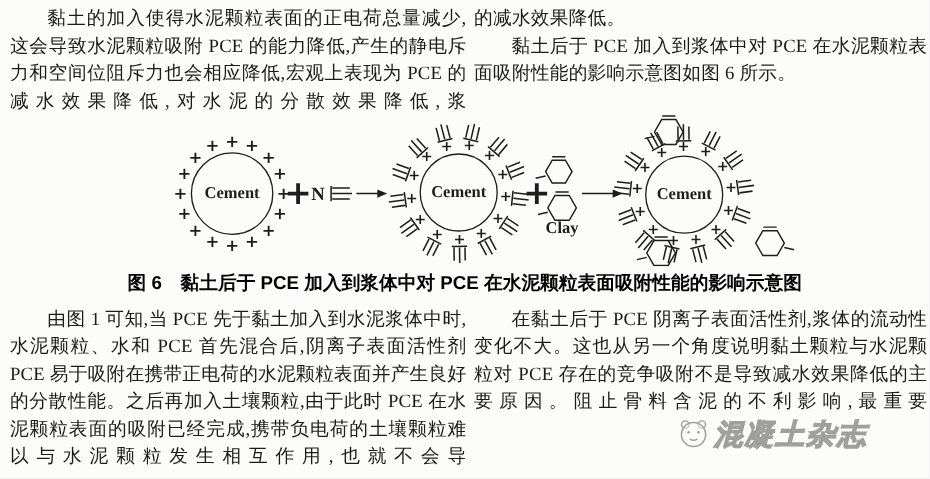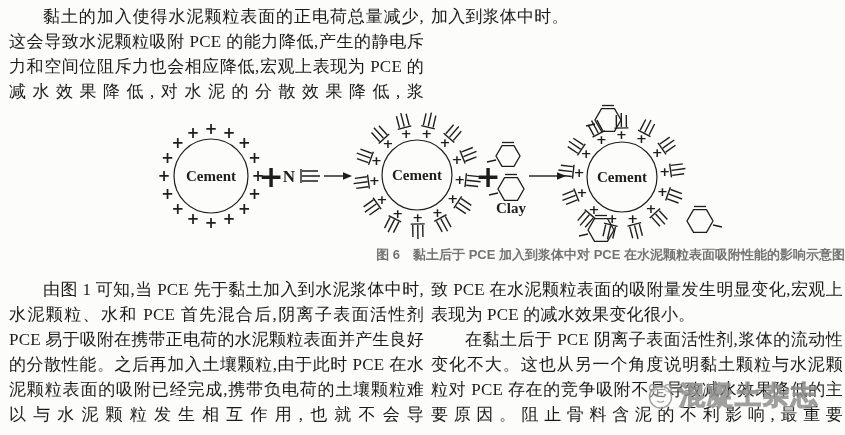--- a/index.html
+++ b/index.html
@@ -15,46 +15,47 @@
   .col p { margin:0; }
   .indent { text-indent:2em; }
   .flow { text-align-last:justify; }
   #col-top-left  { left:9px;   top:4px;  }
   #col-top-right { left:431px; top:4px;  width:412px; }
   #col-bot-left  { left:9px;   top:277px; }
   #col-bot-right { left:431px; top:277px; width:412px; }
   figure { margin:0; }
   #diagram { position:absolute; left:0; top:100px; }
   .caption {
-    position:absolute; top:246px; left:0; width:845px; text-align:right;
+    position:absolute; top:246px; left:0; width:845px; text-align:center;
     font-family:"Liberation Sans","DejaVu Sans",sans-serif;
-    font-weight:bold; font-size:13px; color:#737373;
+    font-weight:bold; font-size:17px; color:#000000;
   }
   .watermark {
-    position:absolute; top:378px; left:644px; display:flex;
-    align-items:center; gap:3px; pointer-events:none; opacity:0.85;
+    position:absolute; top:378px; left:614px; display:flex;
+    gap:3px; pointer-events:none; opacity:0.85;font-style:italic;
   }
   .wm-text {
     font-family:"Liberation Sans","DejaVu Sans",sans-serif;
     font-weight:bold; font-size:26px; letter-spacing:2px;
     color:rgba(255,255,255,0.15);
     -webkit-text-stroke:1.2px #8f8f8f;
   }
 </style>
 </head>
 <body>
 
 <div class="page">
 
   <div class="col" id="col-top-left">
     <p class="indent flow">黏土的加入使得水泥颗粒表面的正电荷总量减少,这会导致水泥颗粒吸附 PCE 的能力降低,产生的静电斥力和空间位阻斥力也会相应降低,宏观上表现为 PCE 的减水效果降低,对水泥的分散效果降低,浆</p>
   </div>
 
   <div class="col" id="col-top-right">
-    <p>加入到浆体中时。</p>
+    <p>的减水效果降低。</p>
+    <p class="indent">黏土后于 PCE 加入到浆体中对 PCE 在水泥颗粒表面吸附性能的影响示意图如图 6 所示。</p>
   </div>
 
   <figure>
     <svg id="diagram" width="845" height="142" viewBox="0 0 845 142">
         <circle cx="211" cy="76" r="37" fill="none" stroke="#1d1d1d" stroke-width="1.2"></circle>
         <text x="211" y="76" text-anchor="middle" dominant-baseline="central" font-size="15" font-weight="bold" fill="#1d1d1d" font-family="&quot;Liberation Serif&quot;,&quot;DejaVu Serif&quot;,serif">Cement</text>
         <text x="211" y="29" text-anchor="middle" dominant-baseline="central" font-size="15" font-weight="bold" fill="#1d1d1d" font-family="&quot;DejaVu Sans&quot;,&quot;Liberation Sans&quot;,sans-serif">+</text>
         <text x="228.98612132115923" y="32.577661971969526" text-anchor="middle" dominant-baseline="central" font-size="15" font-weight="bold" fill="#1d1d1d" font-family="&quot;DejaVu Sans&quot;,&quot;Liberation Sans&quot;,sans-serif">+</text>
         <text x="244.23401871576775" y="42.76598128423227" text-anchor="middle" dominant-baseline="central" font-size="15" font-weight="bold" fill="#1d1d1d" font-family="&quot;DejaVu Sans&quot;,&quot;Liberation Sans&quot;,sans-serif">+</text>
         <text x="254.42233802803048" y="58.01387867884078" text-anchor="middle" dominant-baseline="central" font-size="15" font-weight="bold" fill="#1d1d1d" font-family="&quot;DejaVu Sans&quot;,&quot;Liberation Sans&quot;,sans-serif">+</text>
@@ -152,21 +153,20 @@
         <line x1="713" y1="125" x2="722" y2="127" stroke="#1d1d1d" stroke-width="1.3"></line>
       </svg>
     <figcaption class="caption">图 6　黏土后于 PCE 加入到浆体中对 PCE 在水泥颗粒表面吸附性能的影响示意图</figcaption>
   </figure>
 
   <div class="col" id="col-bot-left">
     <p class="indent flow">由图 1 可知,当 PCE 先于黏土加入到水泥浆体中时,水泥颗粒、水和 PCE 首先混合后,阴离子表面活性剂 PCE 易于吸附在携带正电荷的水泥颗粒表面并产生良好的分散性能。之后再加入土壤颗粒,由于此时 PCE 在水泥颗粒表面的吸附已经完成,携带负电荷的土壤颗粒难以与水泥颗粒发生相互作用,也就不会导</p>
   </div>
 
   <div class="col" id="col-bot-right">
-    <p>致 PCE 在水泥颗粒表面的吸附量发生明显变化,宏观上表现为 PCE 的减水效果变化很小。</p>
     <p class="indent flow">在黏土后于 PCE 阴离子表面活性剂,浆体的流动性变化不大。这也从另一个角度说明黏土颗粒与水泥颗粒对 PCE 存在的竞争吸附不是导致减水效果降低的主要原因。阻止骨料含泥的不利影响,最重要</p>
   </div>
 
   <div class="watermark">
     <svg width="32" height="32" viewBox="0 0 32 32">
       <circle cx="9" cy="8" r="3.4" fill="rgba(255,255,255,0.4)" stroke="#8f8f8f" stroke-width="1.3"></circle>
       <circle cx="24" cy="8" r="3.4" fill="rgba(255,255,255,0.4)" stroke="#8f8f8f" stroke-width="1.3"></circle>
       <circle cx="16.5" cy="17" r="11" fill="rgba(255,255,255,0.45)" stroke="#8f8f8f" stroke-width="1.4"></circle>
       <circle cx="12" cy="15" r="1.2" fill="#8f8f8f"></circle>
       <circle cx="21" cy="15" r="1.2" fill="#8f8f8f"></circle>

